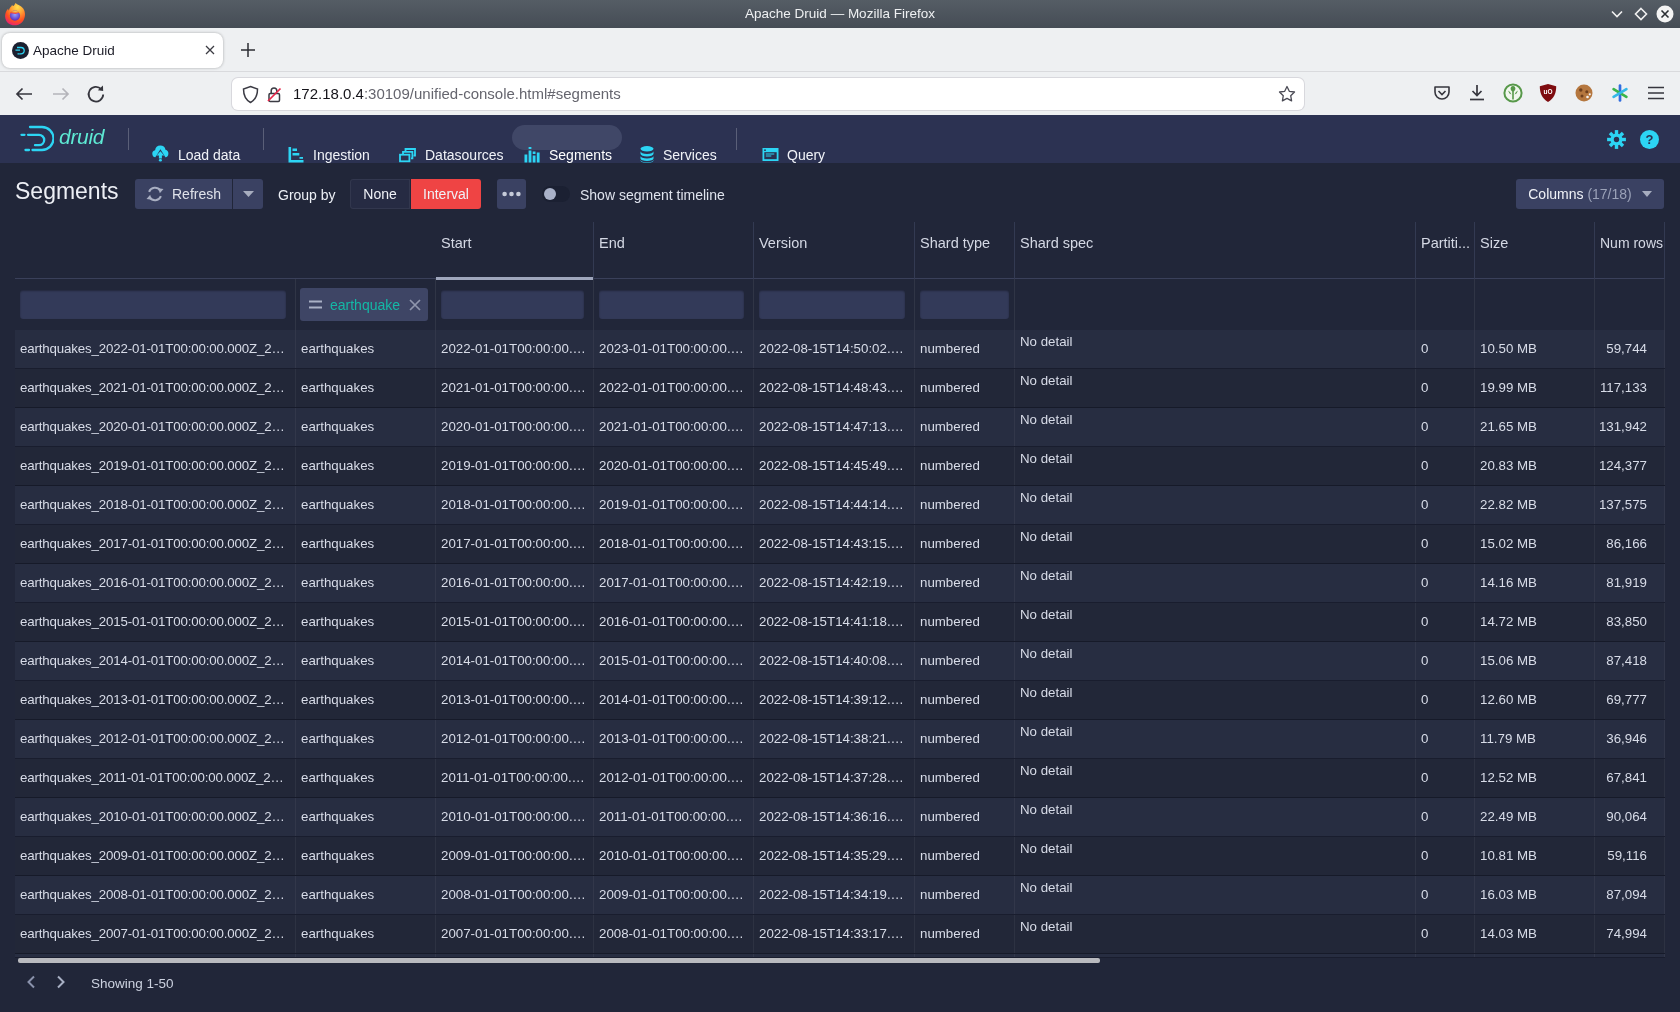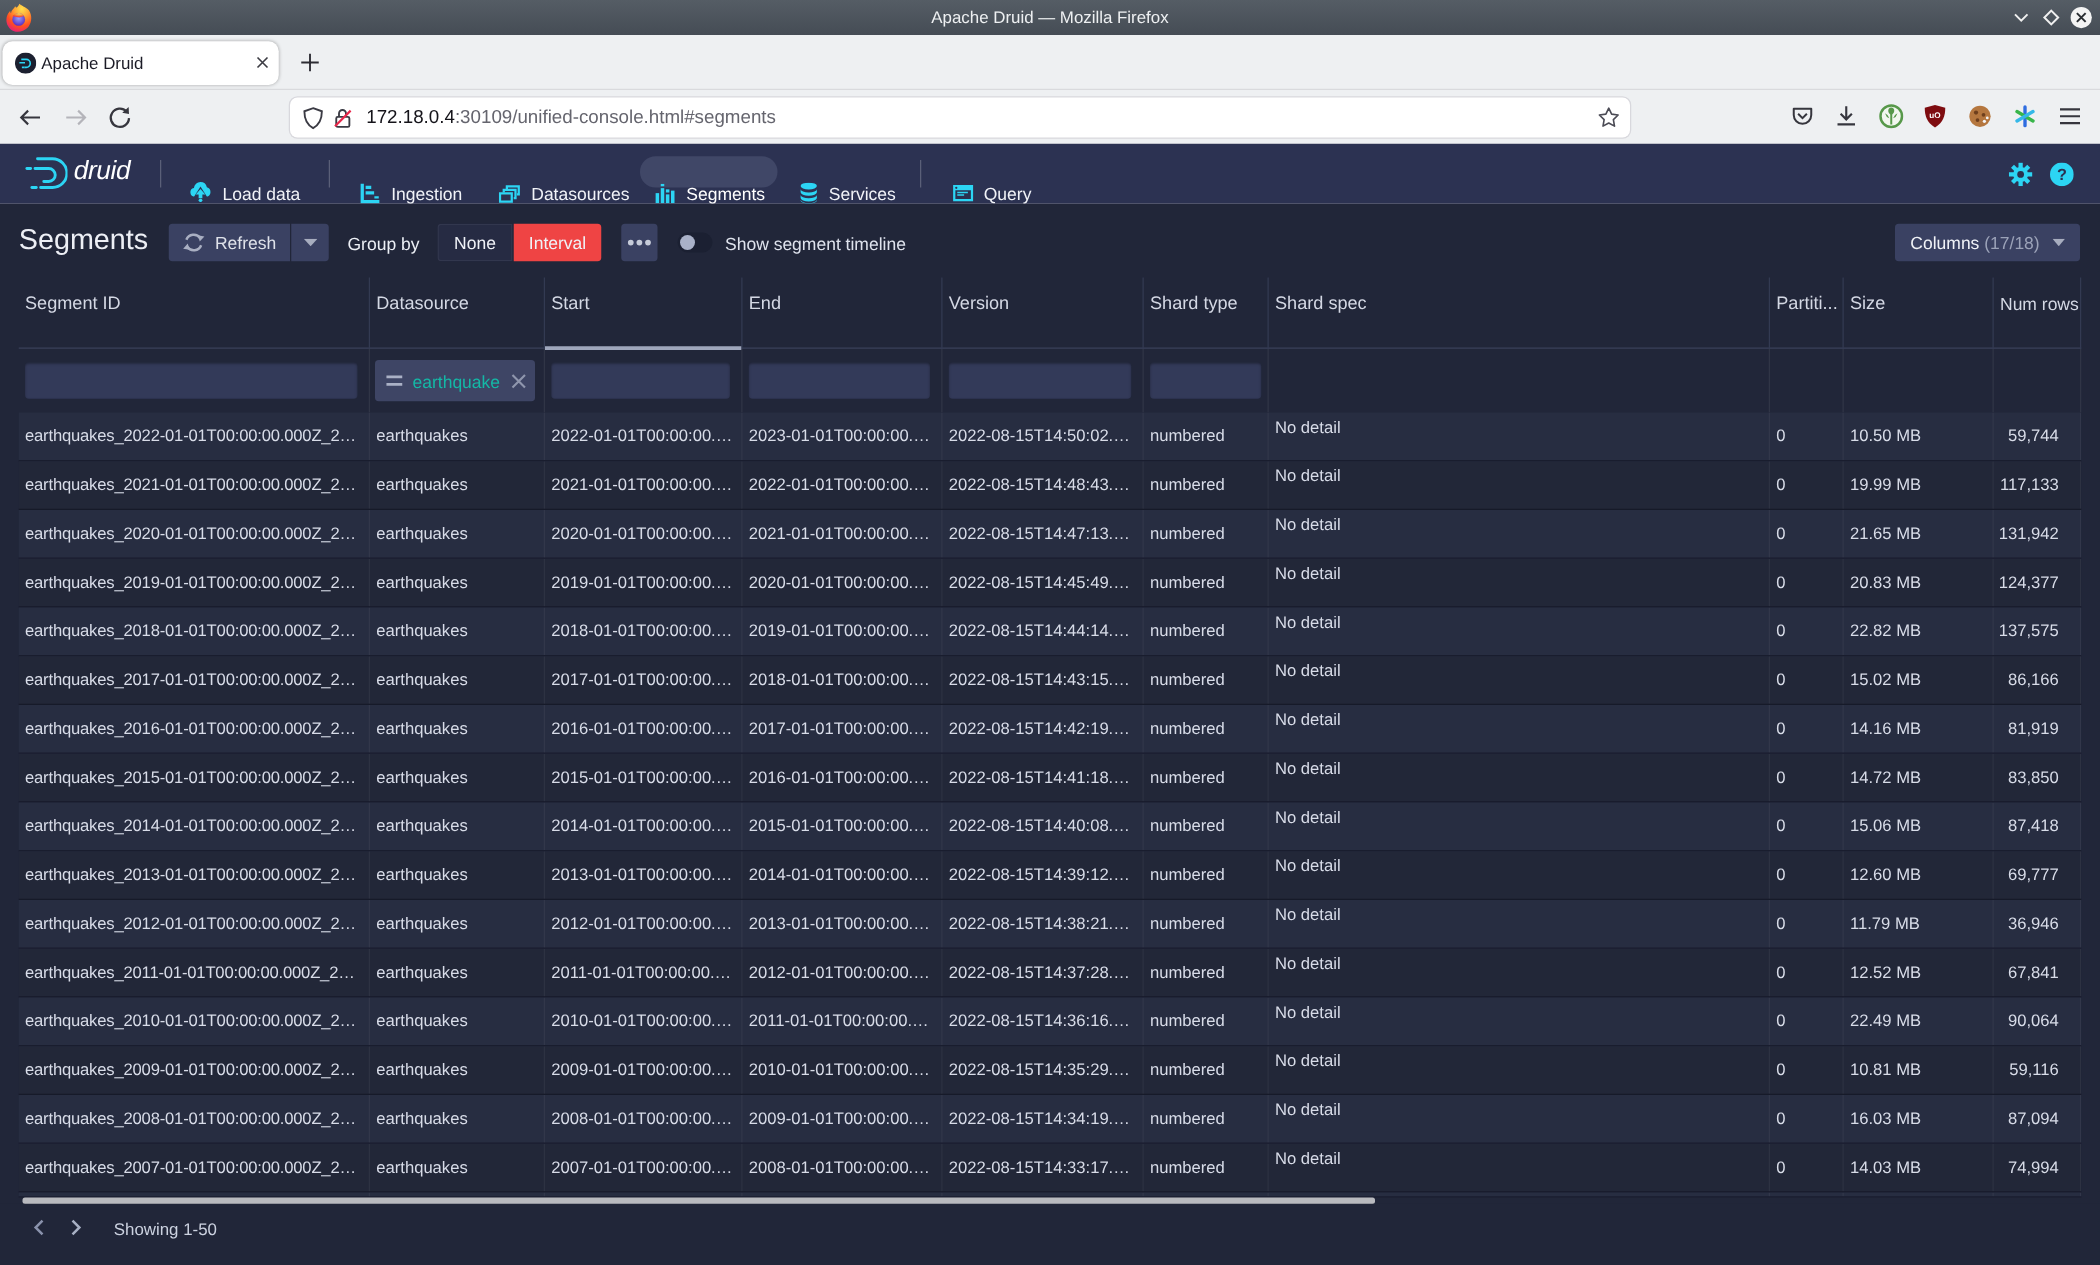--- a/index.html
+++ b/index.html
@@ -24,21 +24,21 @@
 #urltext { position:absolute; left:61px; top:7px; font-size:15px; color:#15141a; }
 #urltext .dim { color:#65656e; }
 
 #navbar { position:absolute; left:0; top:115px; width:1680px; height:48px;
   background:#2c3252; }
 #navbar .sep { position:absolute; top:13px; width:1px; height:22px; background:rgba(255,255,255,.22); }
 .navitem { position:absolute; top:0; height:48px; display:flex; align-items:flex-end;
   color:#f1f3f8; font-size:14px; }
 #pill { position:absolute; left:512px; top:10px; width:110px; height:25px;
   background:#404767; border-radius:13px; }
-#druidword { position:absolute; left:59px; top:10px; color:#ffffff; font-size:21px; font-style:italic;
+#druidword { position:absolute; left:59px; top:10px; color:#5eead4; font-size:21px; font-style:italic;
   font-weight:500; letter-spacing:-0.3px; }
 
 #page { position:absolute; left:0; top:163px; width:1680px; height:849px;
   background:#212639; }
 #ptitle { position:absolute; left:15px; top:15px; font-size:23px; color:#edeff5; }
 .btn { position:absolute; background:#3a4162; border-radius:3px; color:#f0f2f7;
   font-size:14px; display:flex; align-items:center; justify-content:center; }
 #thead { position:absolute; left:15px; top:59px; width:1650px; height:57px;
   border-bottom:1px solid #3a405a; }
 .hc { position:absolute; top:0; height:57px; font-size:14.5px; color:#d4d8e4;
@@ -310,22 +310,20 @@
 <div class="abs" style="left:542px; top:23px; width:28px; height:16px; background:#1b2032; border-radius:8px;">
   <div class="abs" style="left:2px; top:2px; width:12px; height:12px; background:#a9b1c8; border-radius:50%;"></div>
     </div>
 <span class="abs" style="left:580px; top:24px; font-size:14px; color:#dfe3ed;">Show segment timeline</span>
 <div class="btn" style="left:1516px; top:16px; width:148px; height:30px;">Columns <span style="color:#9ba2b8">&nbsp;(17/18)</span>
 <svg width="10" height="6" viewBox="0 0 10 6" style="margin-left:10px">
         <path d="M0 0 h10 L5 6 Z" fill="#a7adbf"></path>
       </svg></div>
 
   <div id="thead">
-    <div class="hc" style="left:0; width:281px;">Segment ID</div>
-    <div class="hc" style="left:281px; width:140px;">Datasource</div>
     <div class="hc" style="left:421px; width:158px;">Start<span style="position:absolute;left:0;right:0;bottom:-1px;height:3px;background:#9fa6bc"></span></div>
     <div class="hc" style="left:579px; width:160px;">End</div>
     <div class="hc" style="left:739px; width:161px;">Version</div>
     <div class="hc" style="left:900px; width:100px;">Shard type</div>
     <div class="hc" style="left:1000px; width:401px;">Shard spec</div>
     <div class="hc" style="left:1401px; width:59px;">Partiti...</div>
     <div class="hc" style="left:1460px; width:120px;">Size</div>
     <div class="hc" style="left:1580px; width:70px; white-space:nowrap; font-size:14px;">Num rows</div>
   </div>
   <div id="filterrow">

